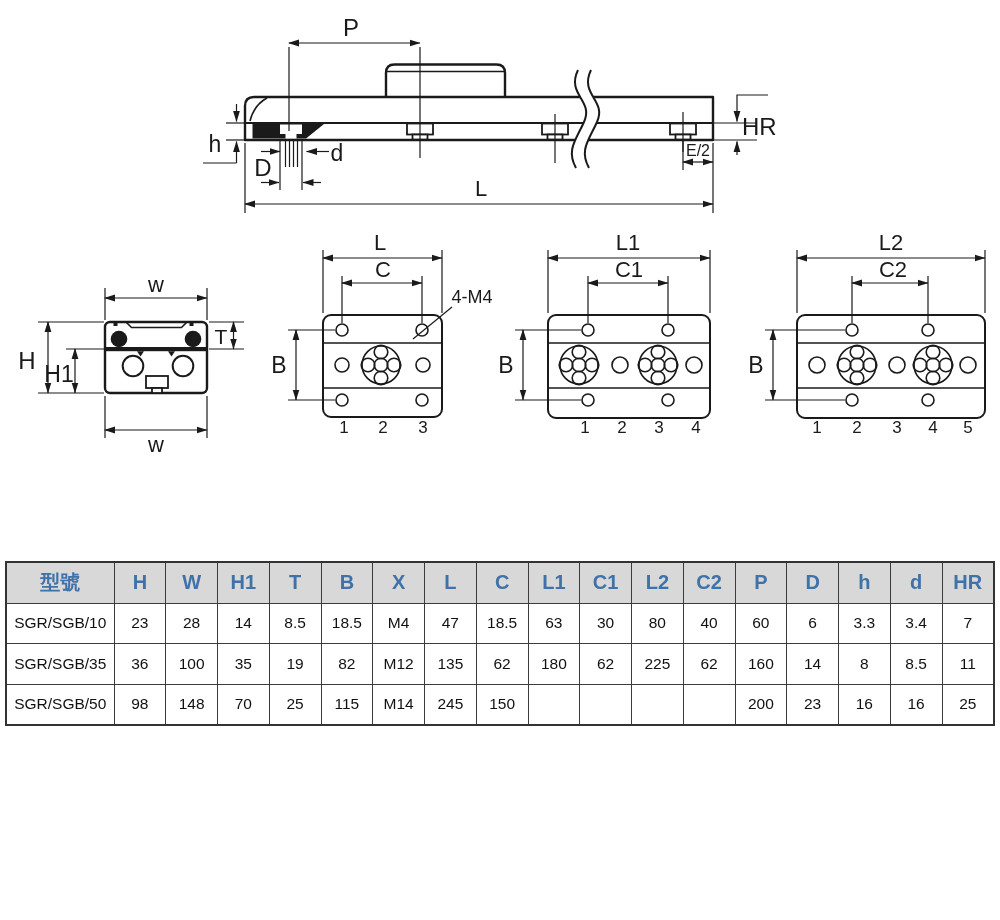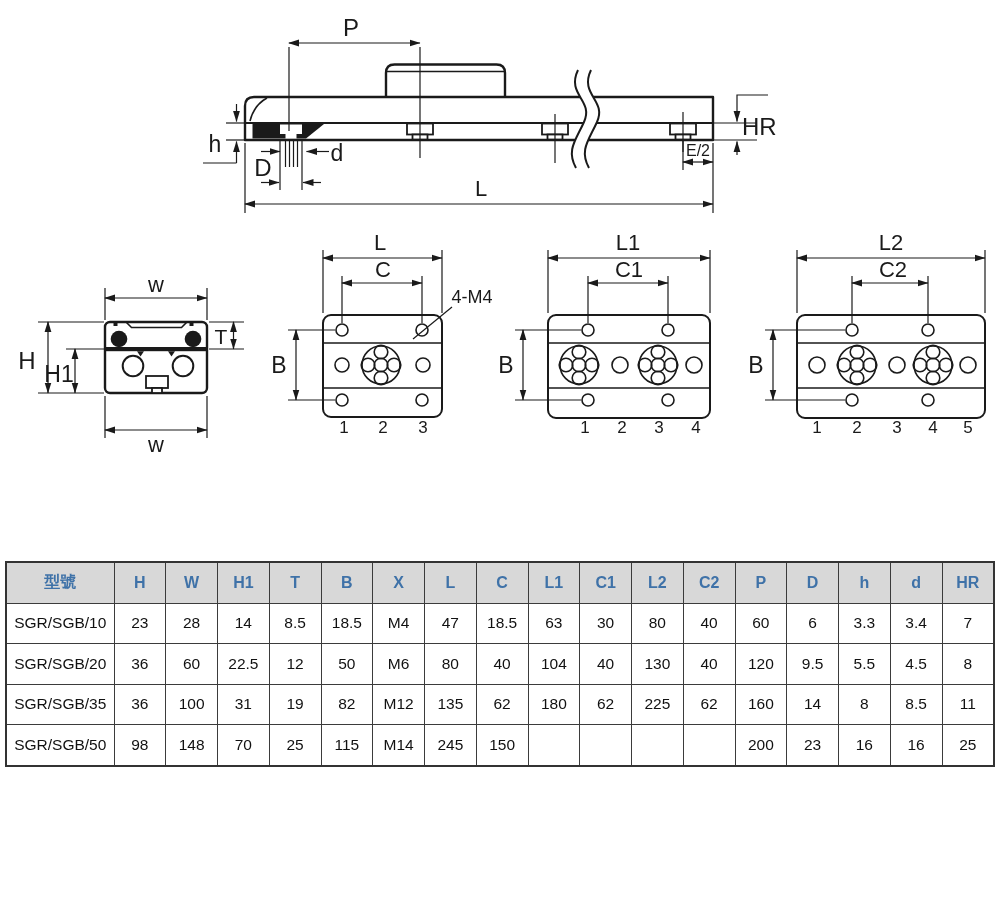--- a/index.html
+++ b/index.html
@@ -12,21 +12,21 @@
   .s  {fill:#fff;stroke:var(--line,#1a1a1a);stroke-width:1.8;}
   .c  {fill:#fff;stroke:var(--line,#1a1a1a);stroke-width:2;}
   .c2 {fill:none;stroke:var(--line,#1a1a1a);stroke-width:1.6;}
   .blk{fill:var(--line,#1a1a1a);stroke:none;}
   .wht{fill:#fff;stroke:none;}
   .dim-table{width:990px;margin:2px auto 0;border-collapse:collapse;table-layout:fixed;
              border:2.5px solid #333;}
   .dim-table th,.dim-table td{border:1.6px solid #3b3b3b;height:39.5px;text-align:center;
              vertical-align:middle;padding:0;overflow:hidden;}
   .dim-table th{background:var(--header-bg,#d8d8d8);color:var(--header-text,#3f72a8);
-             font-size:16px;font-weight:bold;}
+             font-size:20px;font-weight:bold;}
   .dim-table td{font-size:15.5px;color:#111;background:#fff;}
   col.model{width:108px;}
 </style>
 </head>
 <body>
 
 <div>
 
 <svg width="1000" height="555" viewBox="0 0 1000 555">
   <defs>
@@ -348,44 +348,24 @@
           <td>30</td>
           <td>80</td>
           <td>40</td>
           <td>60</td>
           <td>6</td>
           <td>3.3</td>
           <td>3.4</td>
           <td>7</td>
         </tr>
         <tr>
-          <td>SGR/SGB/20</td>
-          <td>36</td>
-          <td>60</td>
-          <td>22.5</td>
-          <td>12</td>
-          <td>50</td>
-          <td>M6</td>
-          <td>80</td>
-          <td>40</td>
-          <td>104</td>
-          <td>40</td>
-          <td>130</td>
-          <td>40</td>
-          <td>120</td>
-          <td>9.5</td>
-          <td>5.5</td>
-          <td>4.5</td>
-          <td>8</td>
-        </tr>
-        <tr>
           <td>SGR/SGB/35</td>
           <td>36</td>
           <td>100</td>
-          <td>31</td>
+          <td>35</td>
           <td>19</td>
           <td>82</td>
           <td>M12</td>
           <td>135</td>
           <td>62</td>
           <td>180</td>
           <td>62</td>
           <td>225</td>
           <td>62</td>
           <td>160</td>

